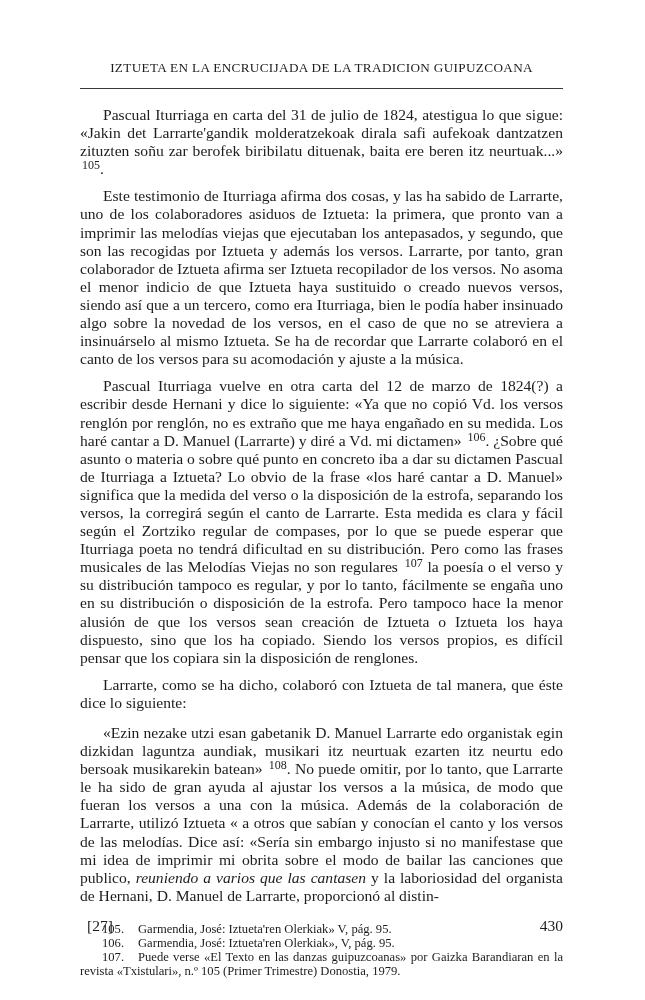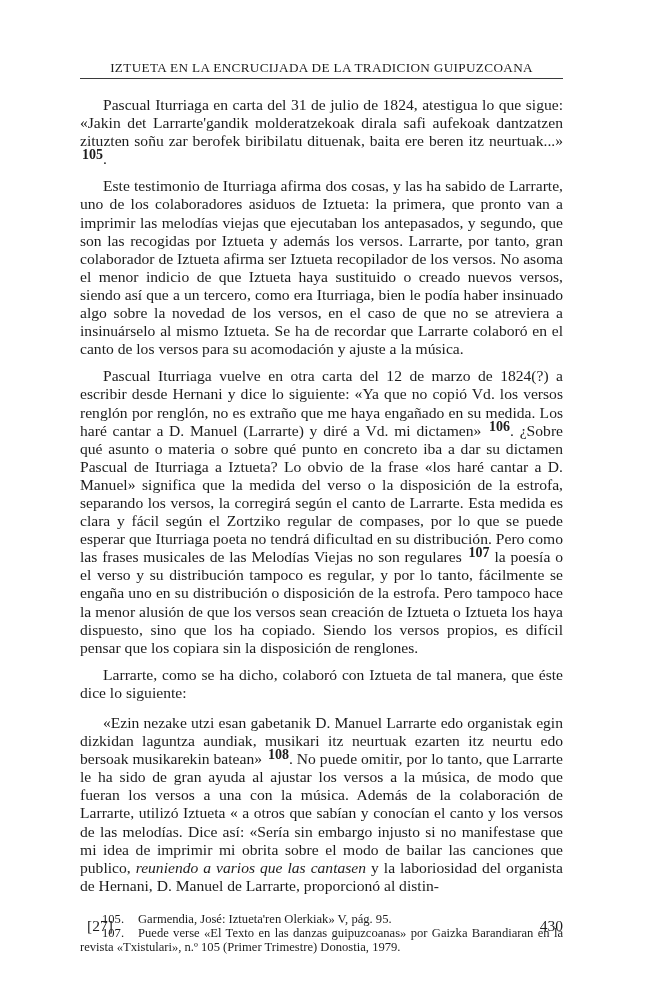--- a/index.html
+++ b/index.html
@@ -19,42 +19,42 @@
       position: absolute;
       left: 80px;
       top: 60px;
       width: 483px;
     }
     .running-head {
       text-align: center;
       font-size: 13.2px;
       letter-spacing: 0.35px;
       line-height: 16px;
-      padding-bottom: 2px;
+      padding-bottom: 12px;
       border-bottom: 1px solid #3a3a3a;
       text-transform: uppercase;
       white-space: nowrap;
     }
     .body-text {
       margin-top: 17px;
       font-size: 15.6px;
       line-height: 18.1px;
       text-align: justify;
       hyphens: manual;
     }
     .body-text p {
       margin: 0 0 9px 0;
       text-indent: 23px;
     }
     .body-text p.quote-par {
       margin-top: 12px;
     }
     sup.fn-ref {
-      font-size: 14px;
-      font-weight: bold;
+      font-size: 12px;
+      font-weight: normal;
       vertical-align: 5px;
       line-height: 0;
       margin-left: 2px;
     }
     em.inline-italic {
       font-style: italic;
     }
     .footnotes {
       margin-top: 17px;
       font-size: 12.6px;
@@ -93,20 +93,23 @@
     <p><span>Pascual Iturriaga vuelve en otra carta del 12 de marzo de 1824(?) a escribir desde Hernani y dice lo siguiente: «Ya que no copió Vd. los versos renglón por renglón, no es extraño que me haya engañado en su medida. Los haré cantar a D. Manuel (Larrarte) y diré a Vd. mi dicta­men» </span><sup class="fn-ref">106</sup><span>. ¿Sobre qué asunto o materia o sobre qué punto en concreto iba a dar su dictamen Pascual de Iturriaga a Iztueta? Lo obvio de la frase «los haré cantar a D. Manuel» significa que la medida del verso o la disposición de la estrofa, separando los versos, la corregirá según el canto de Larrarte. Esta medida es clara y fácil según el Zortziko regular de compases, por lo que se puede esperar que Iturriaga poeta no tendrá dificultad en su distribución. Pero como las frases musicales de las Melodías Viejas no son regulares </span><sup class="fn-ref">107</sup><span> la poesía o el verso y su distribución tampoco es regular, y por lo tanto, fácilmente se engaña uno en su distribución o disposición de la estrofa. Pero tampoco hace la menor alusión de que los versos sean creación de Iztueta o Iztueta los haya dispuesto, sino que los ha copiado. Siendo los versos propios, es difícil pensar que los copiara sin la disposi­ción de renglones.</span></p>
     <p><span>Larrarte, como se ha dicho, colaboró con Iztueta de tal manera, que éste dice lo siguiente:</span></p>
     <p class="quote-par"><span>«Ezin nezake utzi esan gabetanik D. Manuel Larrarte edo organistak egin dizkidan laguntza aundiak, musikari itz neurtuak ezarten itz neurtu edo bersoak musikarekin batean» </span><sup class="fn-ref">108</sup><span>. No puede omitir, por lo tanto, que Larrarte le ha sido de gran ayuda al ajustar los versos a la música, de modo que fueran los versos a una con la música. Además de la colaboración de Larrarte, utilizó Iztueta « a otros que sabían y conocían el canto y los versos de las melodías. Dice así: «Sería sin embargo injusto si no manifes­tase que mi idea de imprimir mi obrita sobre el modo de bailar las canciones que publico, </span><em class="inline-italic">reuniendo a varios que las cantasen</em><span> y la laboriosidad del organista de Hernani, D. Manuel de Larrarte, proporcionó al distin-</span></p>
   </div>
 
   <div class="footnotes">
     <p class="footnote">
       <span class="fn-num">105.</span><span>Garmendia, José: Iztueta'ren Olerkiak» V, pág. 95.</span>
     </p>
     <p class="footnote">
+      <span class="fn-num">106.</span><span>Garmendia, José: Iztueta'ren Olerkiak», V, pág. 95.</span>
+    </p>
+    <p class="footnote">
       <span class="fn-num">107.</span><span>Puede verse «El Texto en las danzas guipuzcoanas» por Gaizka Barandiaran en la revista «Txistulari», n.º 105 (Primer Trimestre) Donostia, 1979.</span>
     </p>
   </div>
 </div>
 
 <div class="folio">
   <span class="left">[27]</span>
   <span class="right">430</span>
 </div>
 

